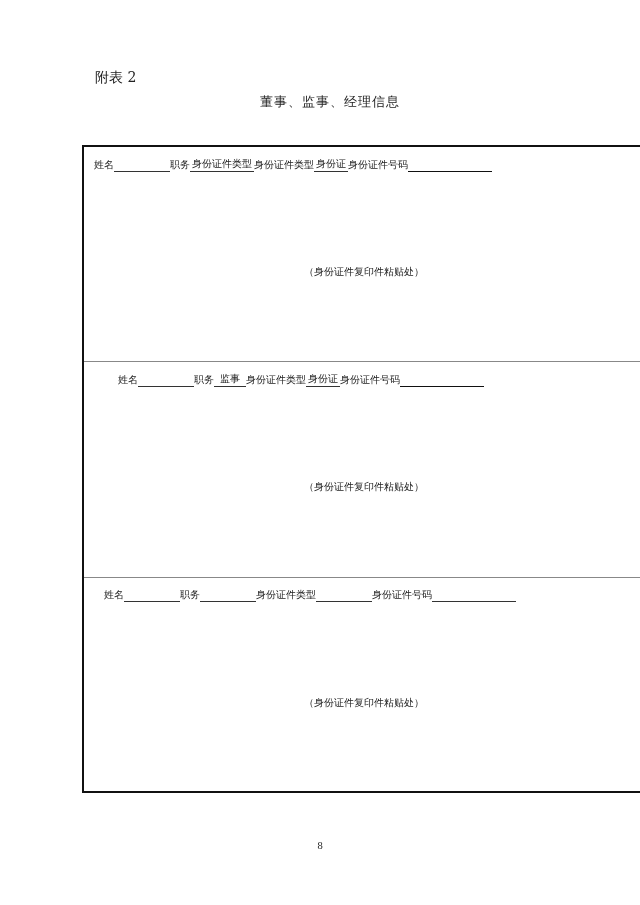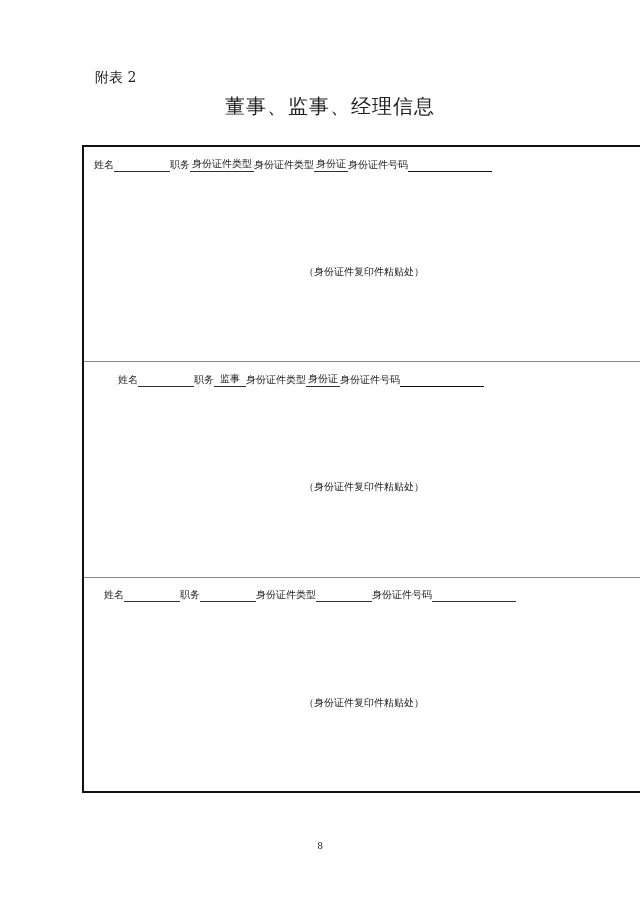--- a/index.html
+++ b/index.html
@@ -1,18 +1,18 @@
 <!DOCTYPE html>
 <html><head>
 <meta charset="utf-8">
 <style>
   html, body { margin:0; padding:0; background:#fff; }
   body { width:640px; height:905px; position:relative; font-family:"DejaVu Serif","Liberation Serif",serif; color:#222; overflow:hidden; }
   .appendix { position:absolute; left:47px; top:69px; font-size:14px;padding-left:48px; }
-  .title { position:absolute; left:0; width:640px; top:93px; text-align:center; font-size:20px; letter-spacing:1px; padding-left:20px; box-sizing:border-box; }
+  .title { position:absolute; left:0; width:640px; top:93px; text-align:center; font-size:13px; letter-spacing:1px; padding-left:20px; box-sizing:border-box; }
   .table { position:absolute; left:82px; top:145px; width:564px; height:648px; border:2px solid #111; box-sizing:border-box; }
   .section { position:absolute; left:0; width:100%; box-sizing:border-box; }
   .section.s1 { top:0; height:215px; border-bottom:1px solid #888; }
   .section.s2 { top:215px; height:216px; border-bottom:1px solid #888; }
   .section.s3 { top:431px; height:215px; }
   .row { position:absolute; top:10px; font-size:10px; white-space:nowrap; display:flex; align-items:flex-end; }
   .s1 .row { left:10px; }
   .s2 .row { left:34px; }
   .s3 .row { left:20px; }
   .blank { display:inline-block; border-bottom:1px solid #333; height:11px; }

